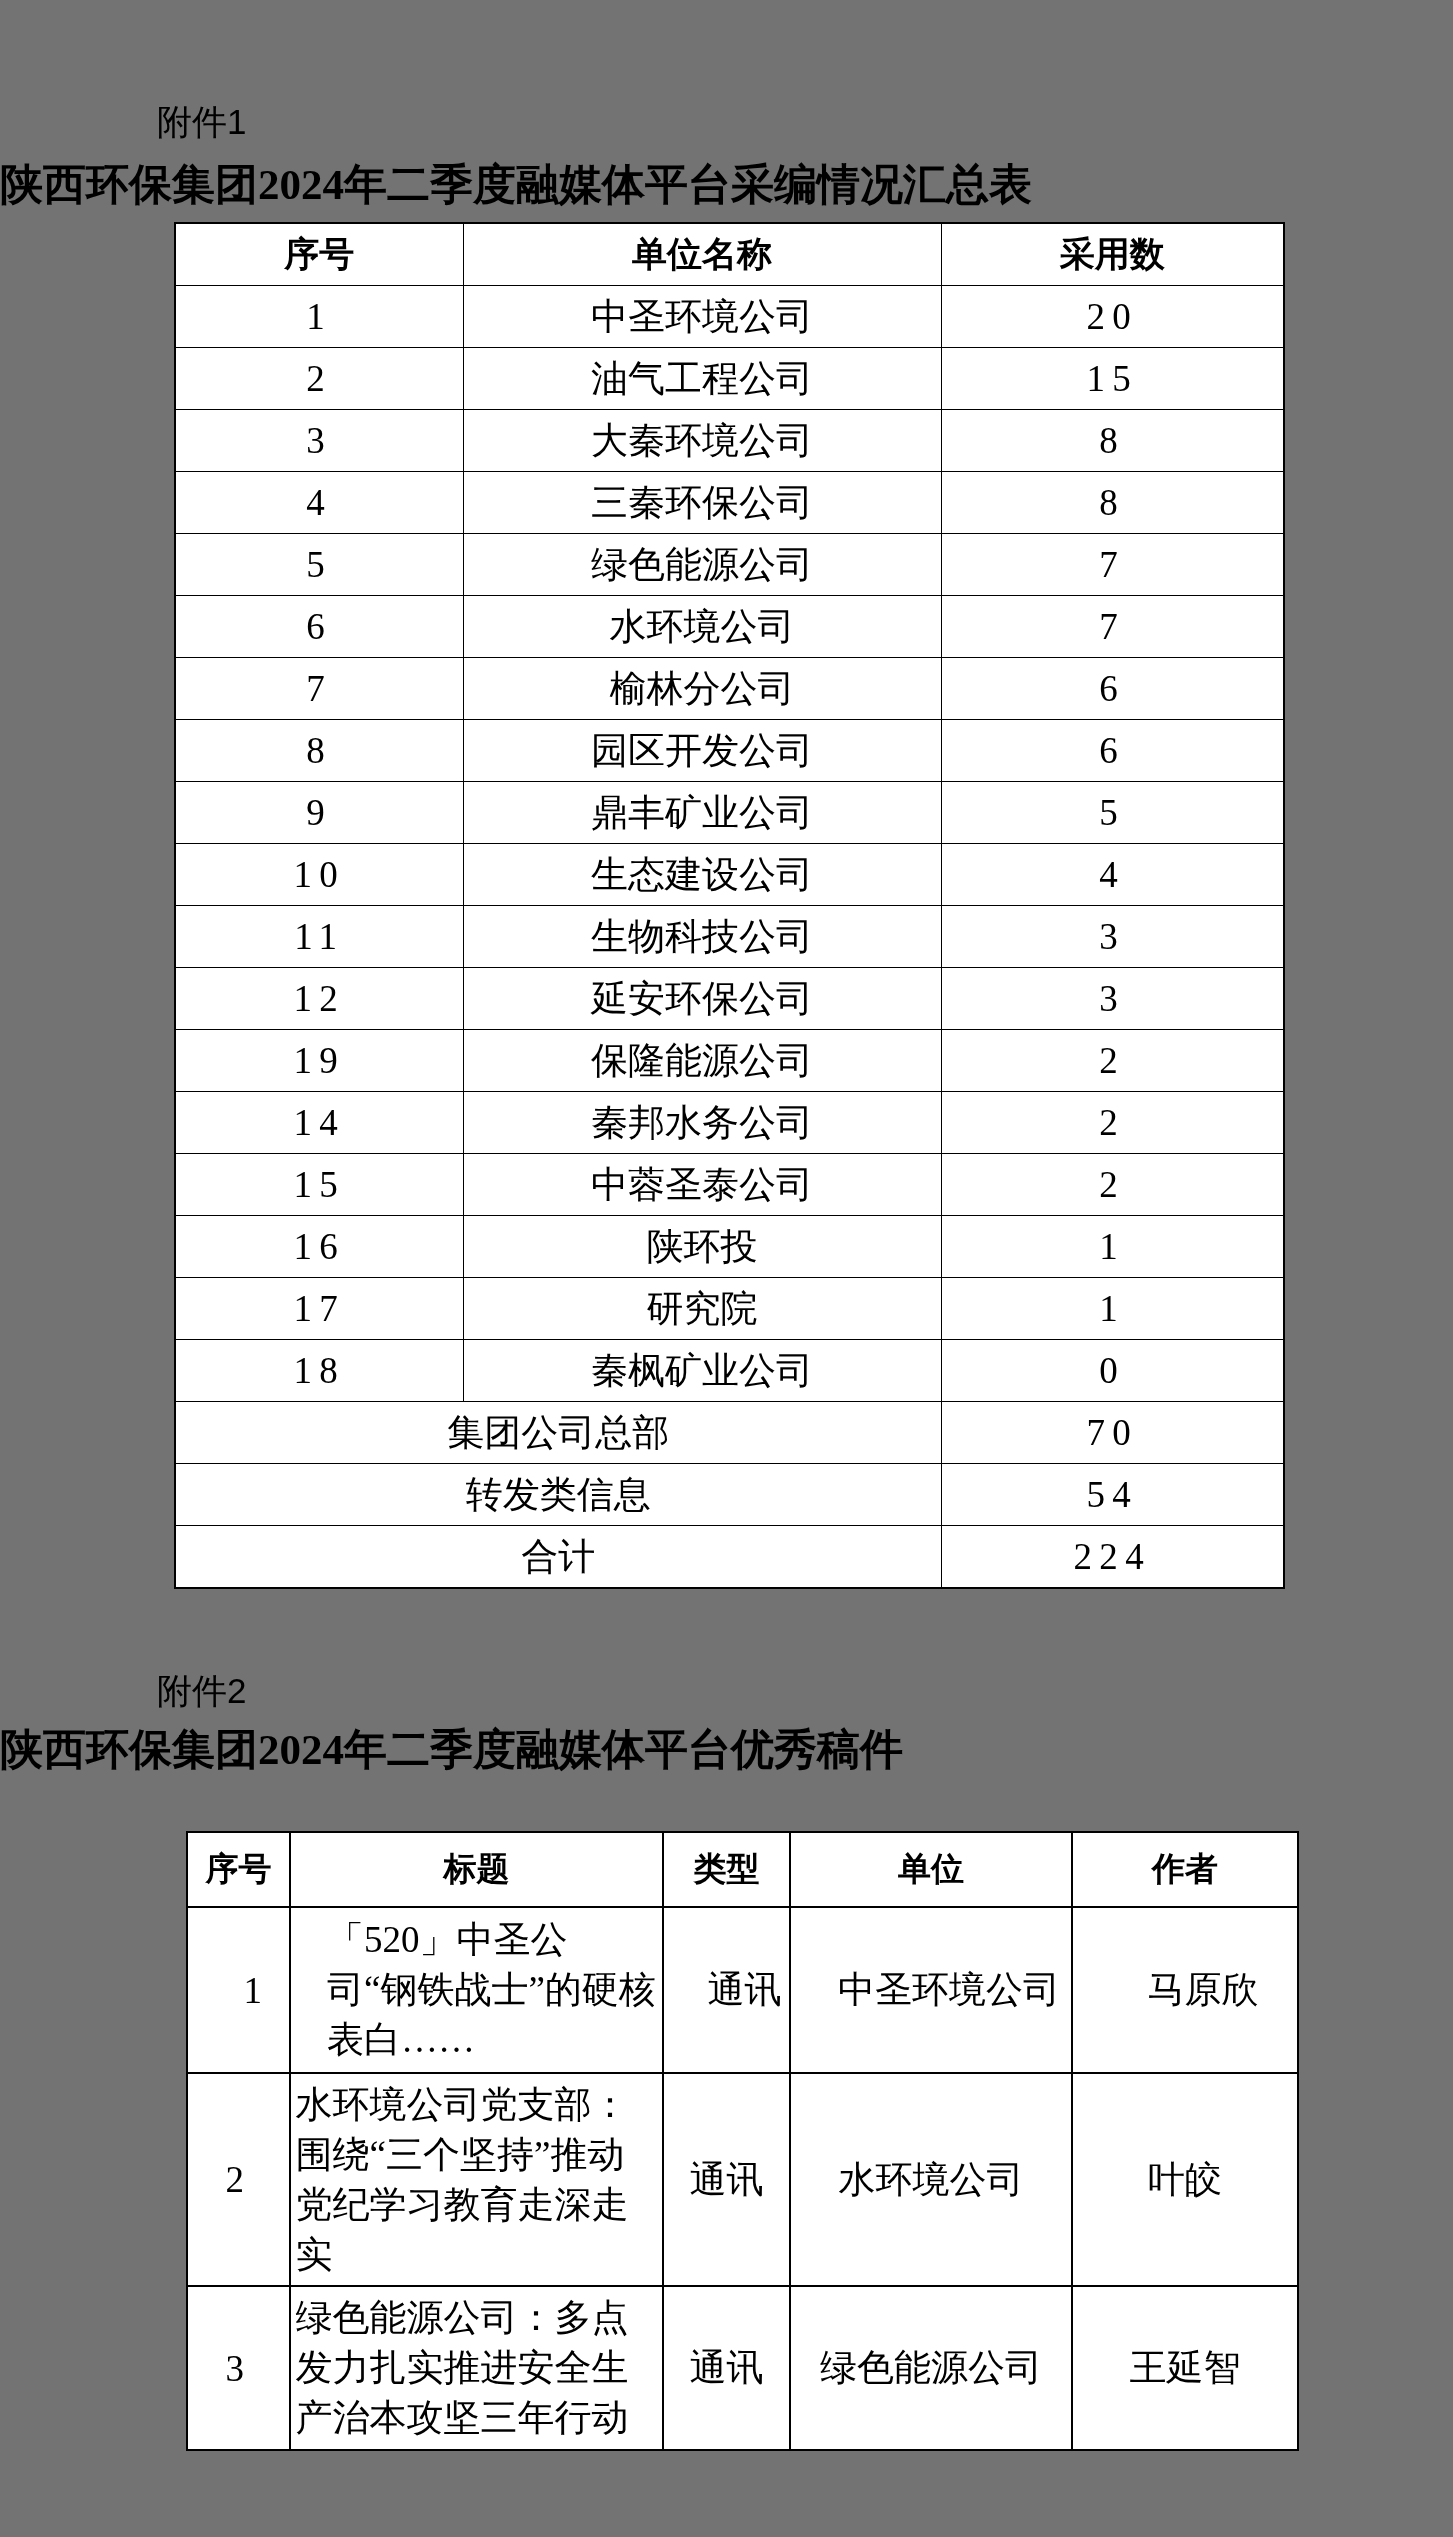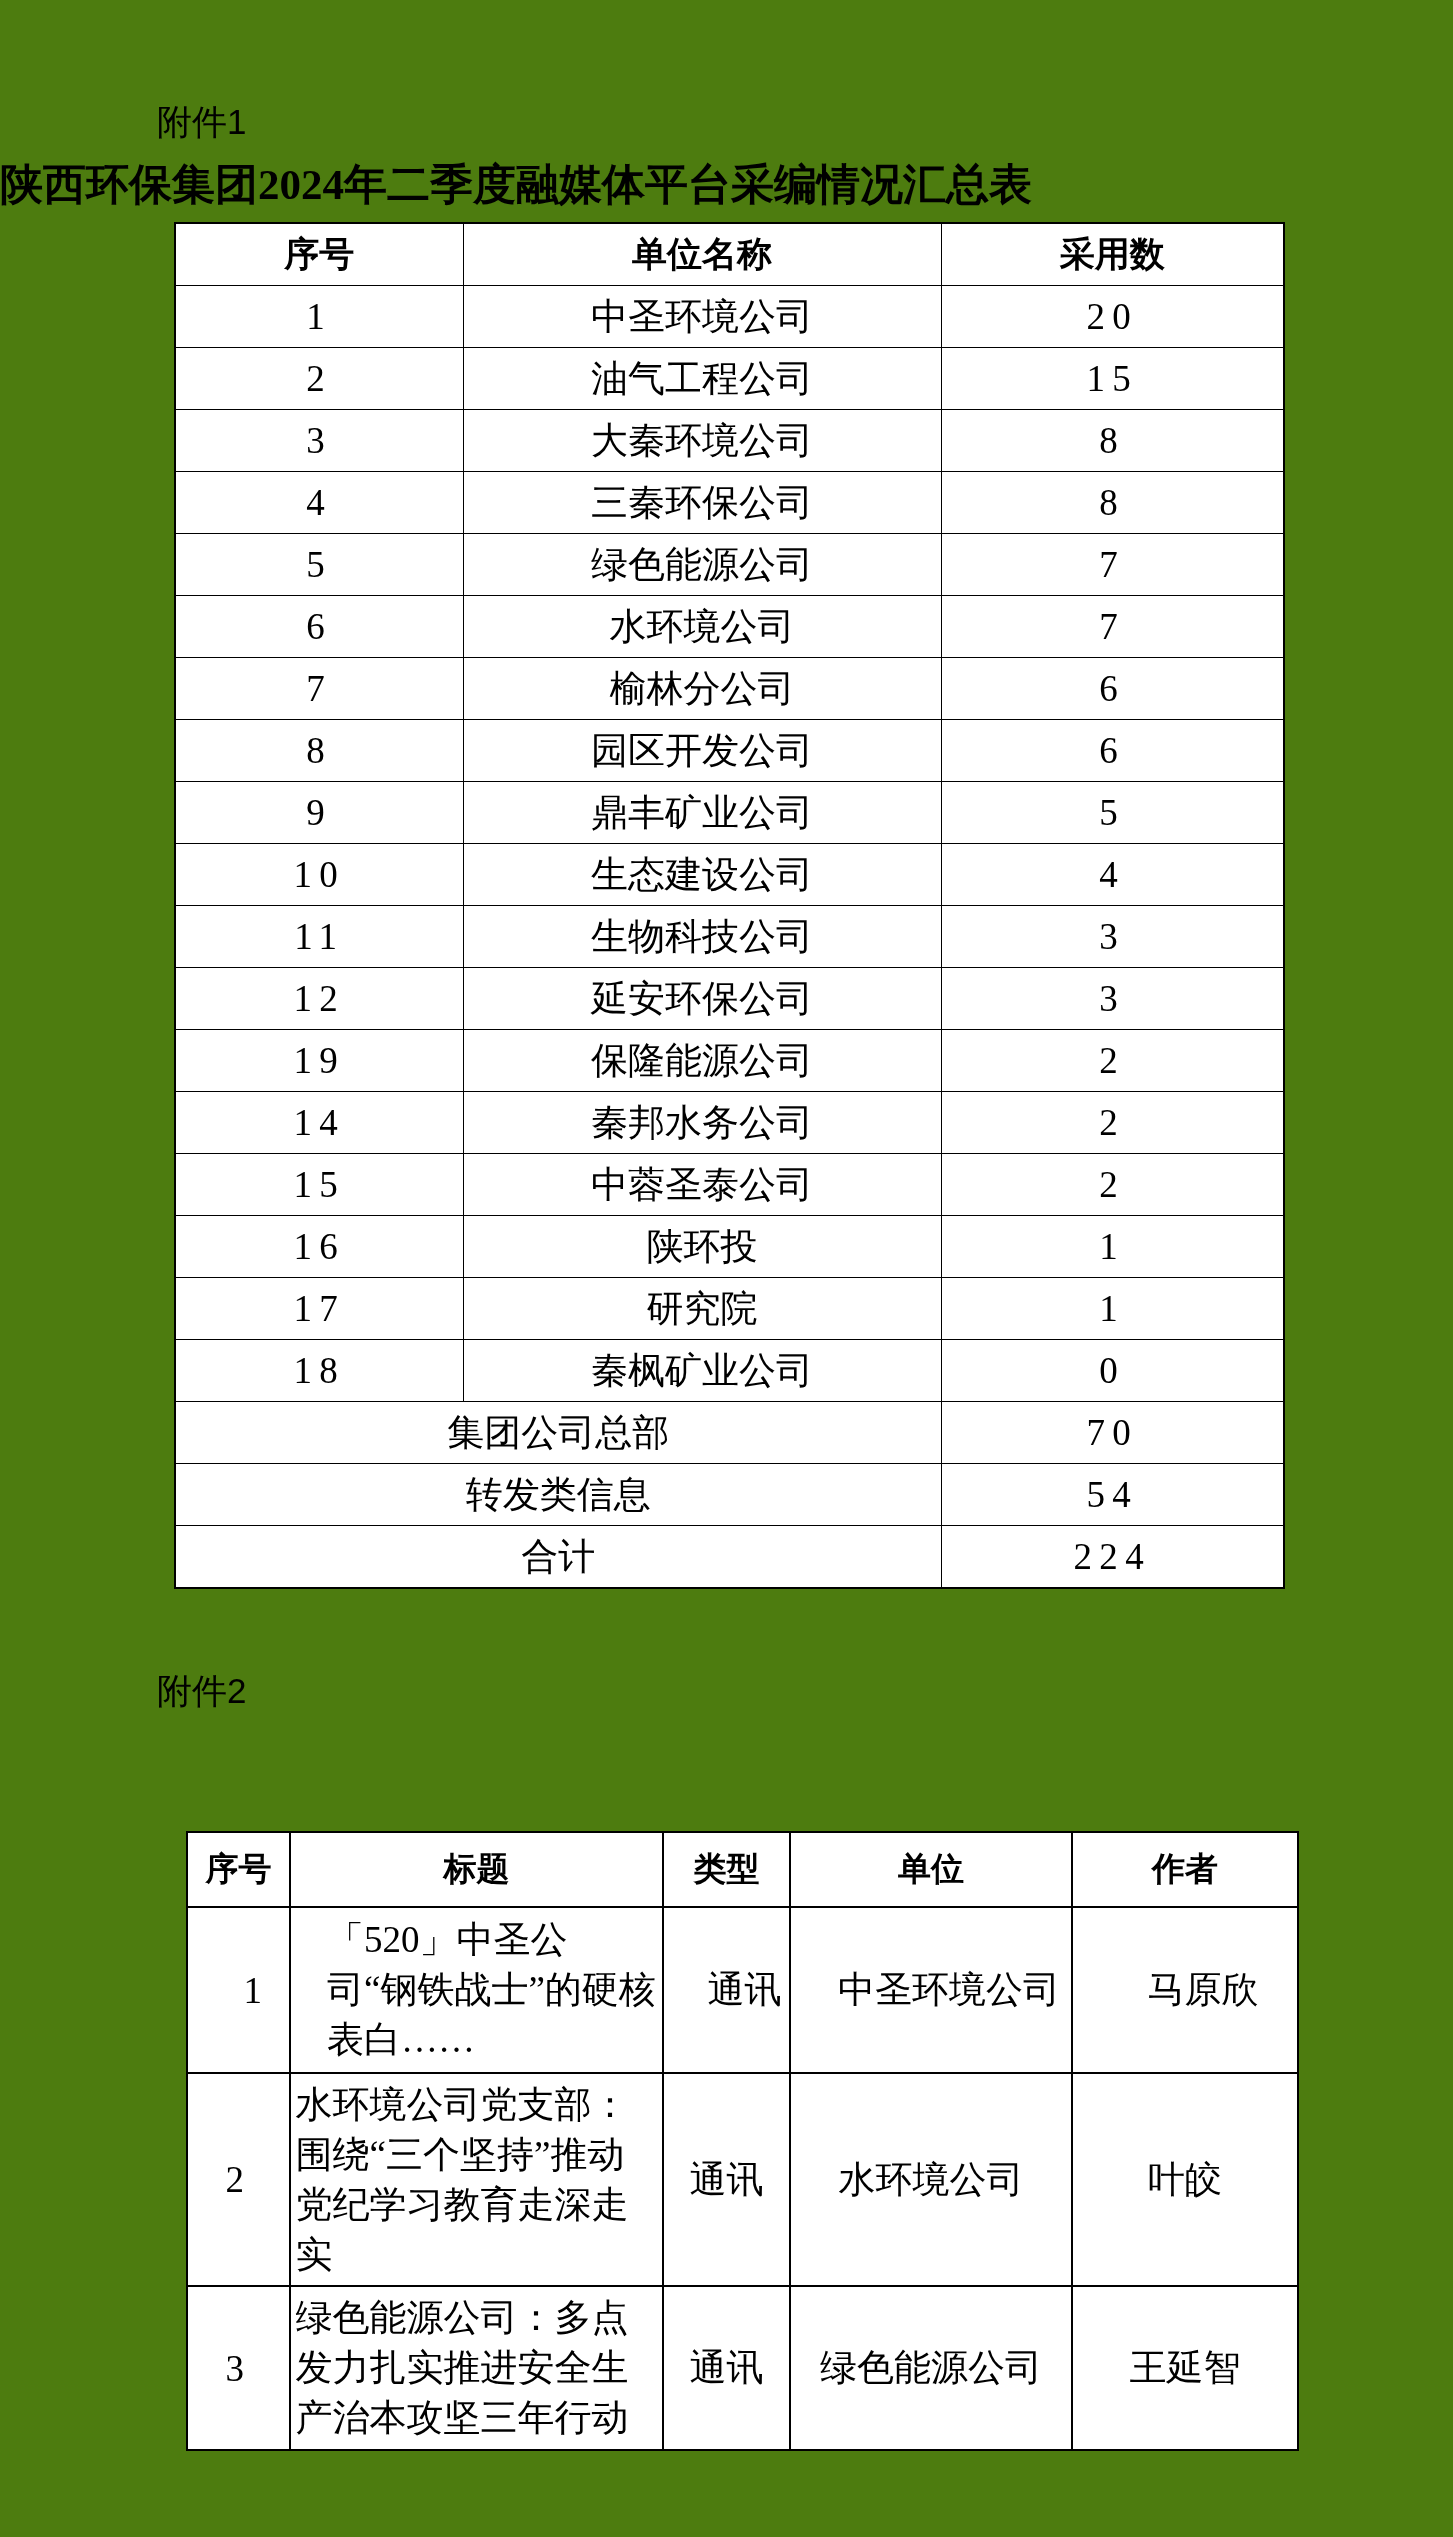--- a/index.html
+++ b/index.html
@@ -1,20 +1,20 @@
 <!DOCTYPE html>
 <html style="font-size:14.6px"><head>
 <meta charset="utf-8">
 <style>
   html,body{margin:0;padding:0;background:#ffffff;}
   .page{
     position:relative;
     width:1453px;
     height:2538px;
-    background:#4d7c0f;
+    background:#737373;
     color:#000;
     font-family:"Liberation Serif","DejaVu Serif",serif;
     overflow:hidden;
   }
   .att-label{
     position:absolute;
     left:157px;
     font-family:"Liberation Sans","DejaVu Sans",sans-serif;
     font-size:35px;
     line-height:38px;
@@ -189,20 +189,21 @@
         </tr>
         <tr>
           <td colspan="2">合计</td>
           <td class="num">224</td>
         </tr>
       </tbody>
   </table>
 
   <div class="att-label" id="att2">附件2</div>
 
+  <h1 class="doc-title" id="title2">陕西环保集团2024年二季度融媒体平台优秀稿件</h1>
 
   <table id="table2">
     <colgroup>
       <col style="width:103px">
       <col style="width:373px">
       <col style="width:127px">
       <col style="width:282px">
       <col style="width:226px">
     </colgroup>
     <thead>

